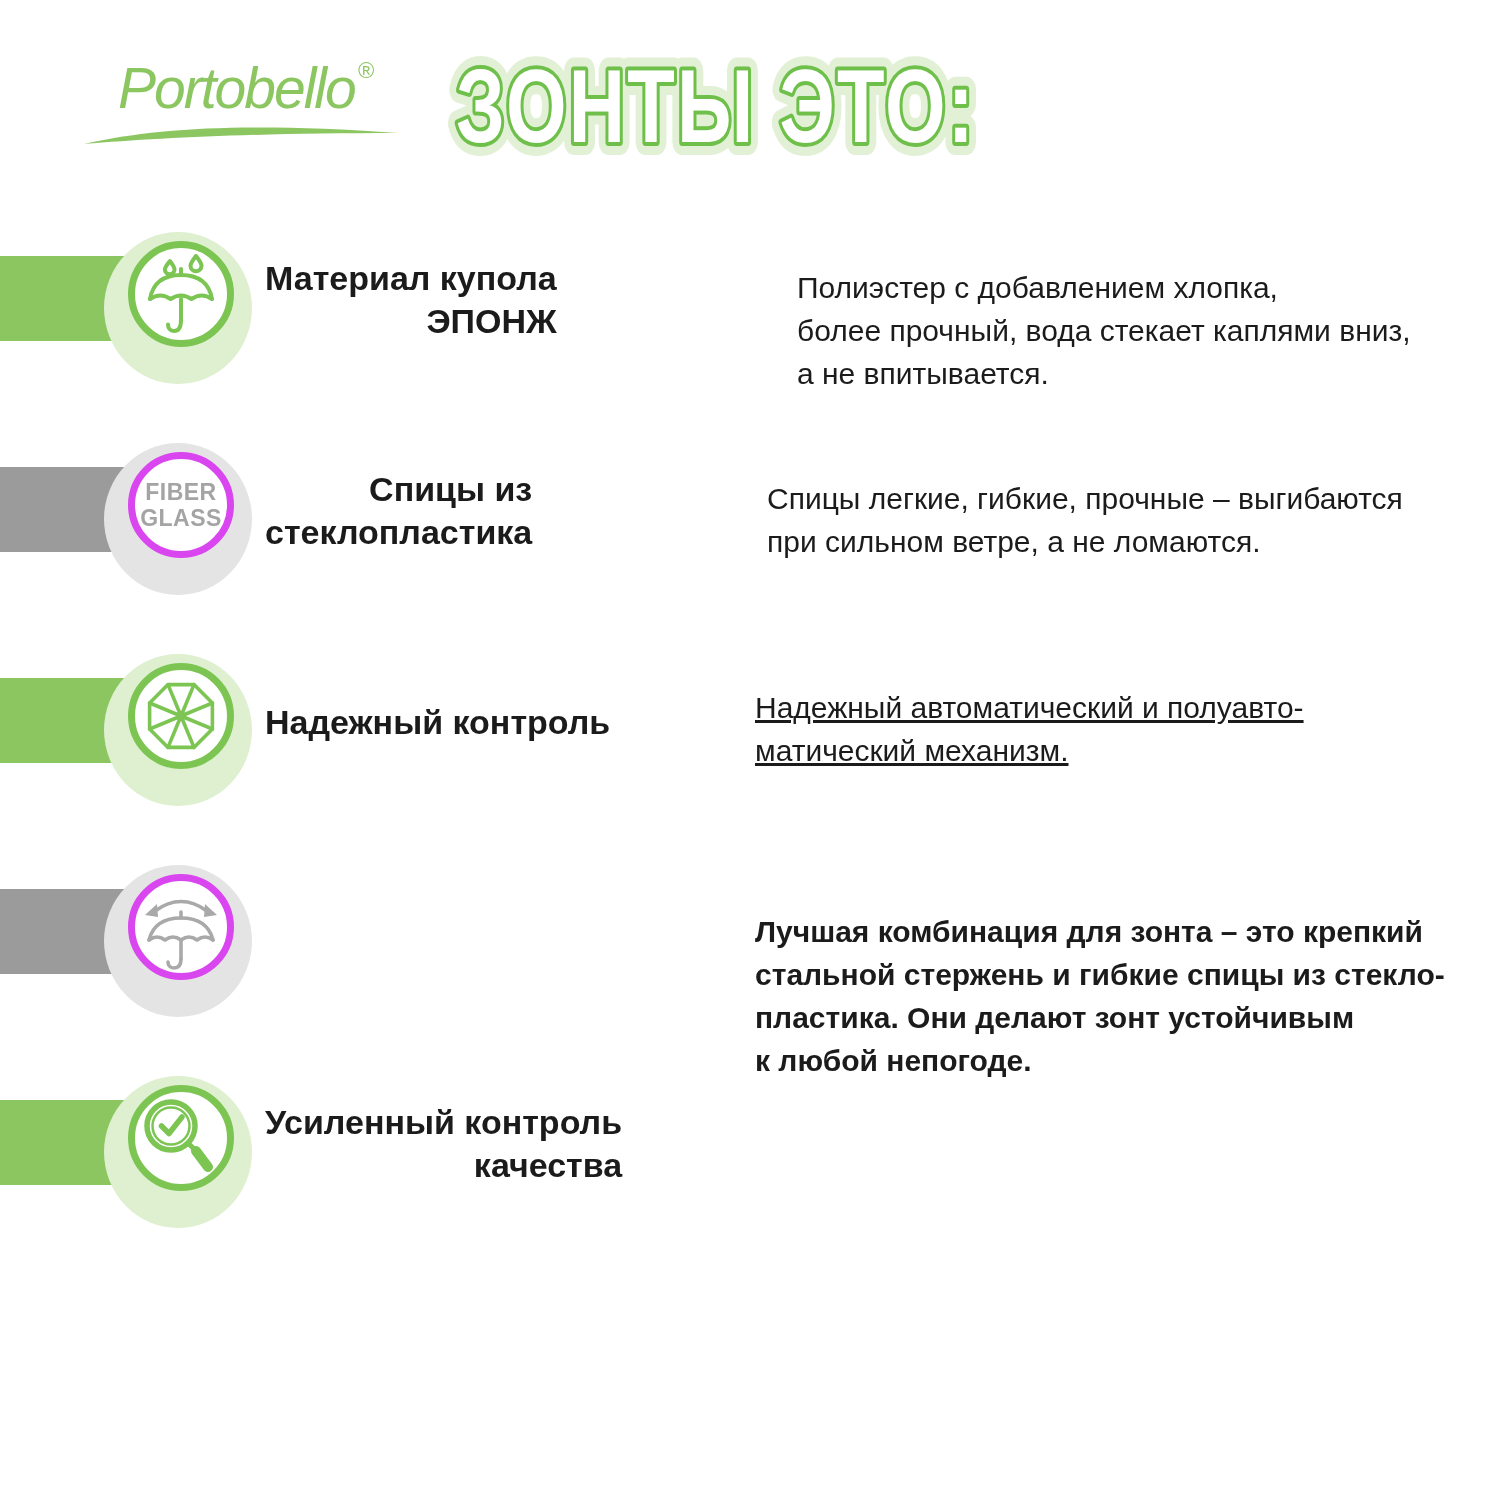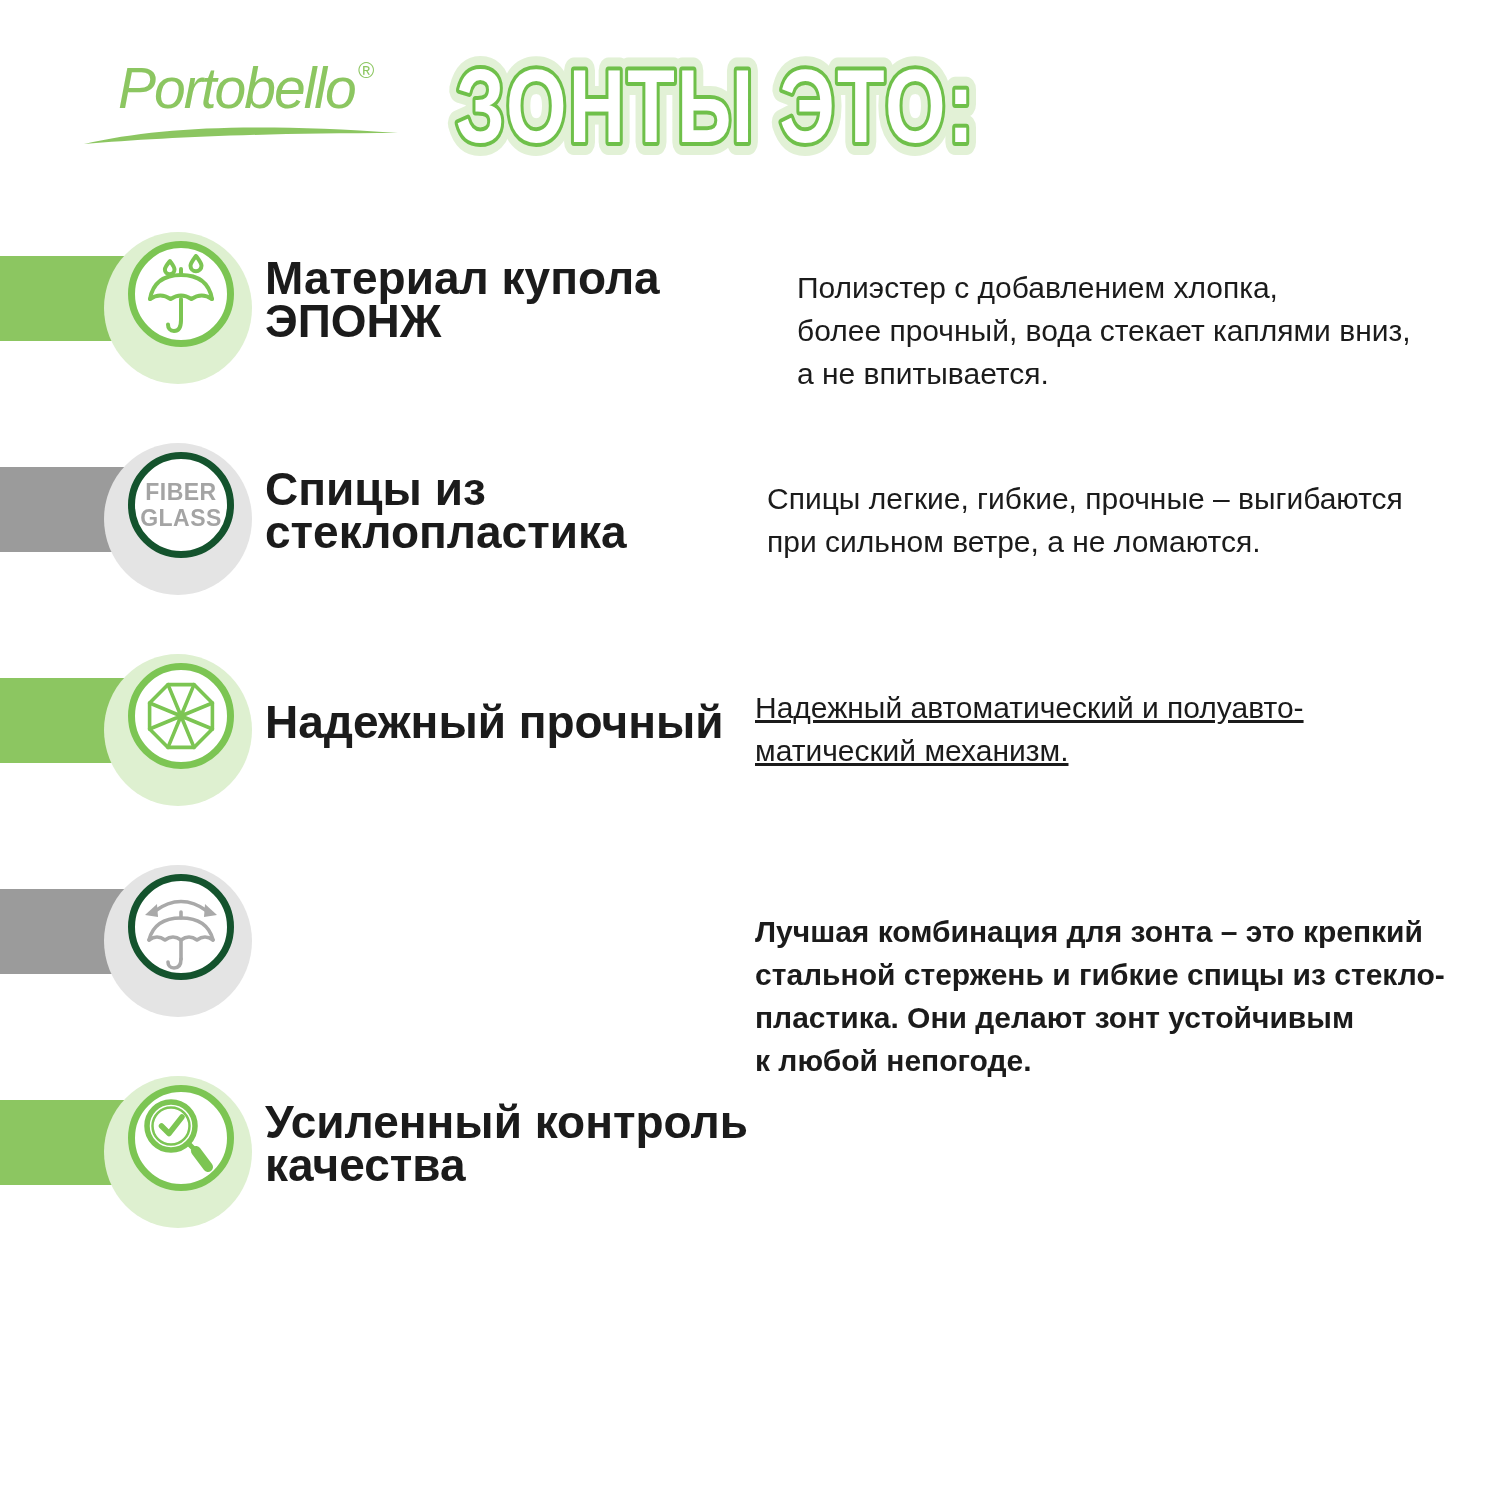--- a/index.html
+++ b/index.html
@@ -45,31 +45,32 @@
   .icon-halo { position:absolute; left:104px; top:0; width:148px; height:152px; border-radius:50%; }
   .row-green .icon-halo { background:#def0d0; }
   .row-gray  .icon-halo { background:#e4e4e4; }
 
   .icon-circle {
     position:absolute; left:128px; top:9px; width:92px; height:92px;
     background:#ffffff; border-radius:50%;
     display:flex; align-items:center; justify-content:center;
   }
   .row-green .icon-circle { border:7px solid #7cc553; }
-  .row-gray  .icon-circle { border:7px solid #14532d; }
+  .row-gray  .icon-circle { border:7px solid #d946ef; }
 
   .fiber-text {
     font-size:23px; font-weight:bold; line-height:26px; letter-spacing:0.5px;
     color:#a4a4a4; text-align:center; white-space:pre-line;
   }
 
   .feature-heading {
     position:absolute; left:265px; top:68px; transform:translateY(-50%);
-    font-size:46px; font-weight:bold; line-height:43px; color:#1b1b1b;
+    font-size:34px; font-weight:bold; line-height:43px; color:#1b1b1b;
     white-space:pre-line;
+    text-align:right;
   }
 
   .feature-desc {
     position:absolute; left:755px; font-size:30px; line-height:43px;
     color:#1b1b1b; white-space:pre-line;
   }
   .row-1 .feature-desc { top:34px;margin-left:42px; }
   .row-2 .feature-desc { top:34px;margin-left:12px; }
   .row-3 .feature-desc { top:32px;text-decoration:underline; }
   .row-4 .feature-desc { top:45px;font-weight:bold; }
@@ -134,21 +135,21 @@
   <div class="accent-bar"></div>
   <div class="icon-halo"></div>
   <div class="icon-circle">
     <svg class="icon-svg" width="80" height="80" viewBox="0 0 80 80">
       <g class="stroke-g" stroke-width="3.6">
         <polygon points="71.4,53 53,71.4 27,71.4 8.6,53 8.6,27 27,8.6 53,8.6 71.4,27"></polygon>
         <path d="M40,40 L71.4,53 M40,40 L53,71.4 M40,40 L27,71.4 M40,40 L8.6,53 M40,40 L8.6,27 M40,40 L27,8.6 M40,40 L53,8.6 M40,40 L71.4,27"></path>
       </g>
     </svg>
   </div>
-  <div class="feature-heading">Надежный прочный</div>
+  <div class="feature-heading">Надежный контроль</div>
   <div class="feature-desc">Надежный автоматический и полуавто-
 матический механизм.</div>
 </div>
 
 <div class="feature-row row-4 row-gray">
   <div class="accent-bar"></div>
   <div class="icon-halo"></div>
   <div class="icon-circle">
     <svg class="icon-svg" width="82" height="86" viewBox="0 0 82 86">
       <g class="stroke-gray" stroke-width="3.6">

